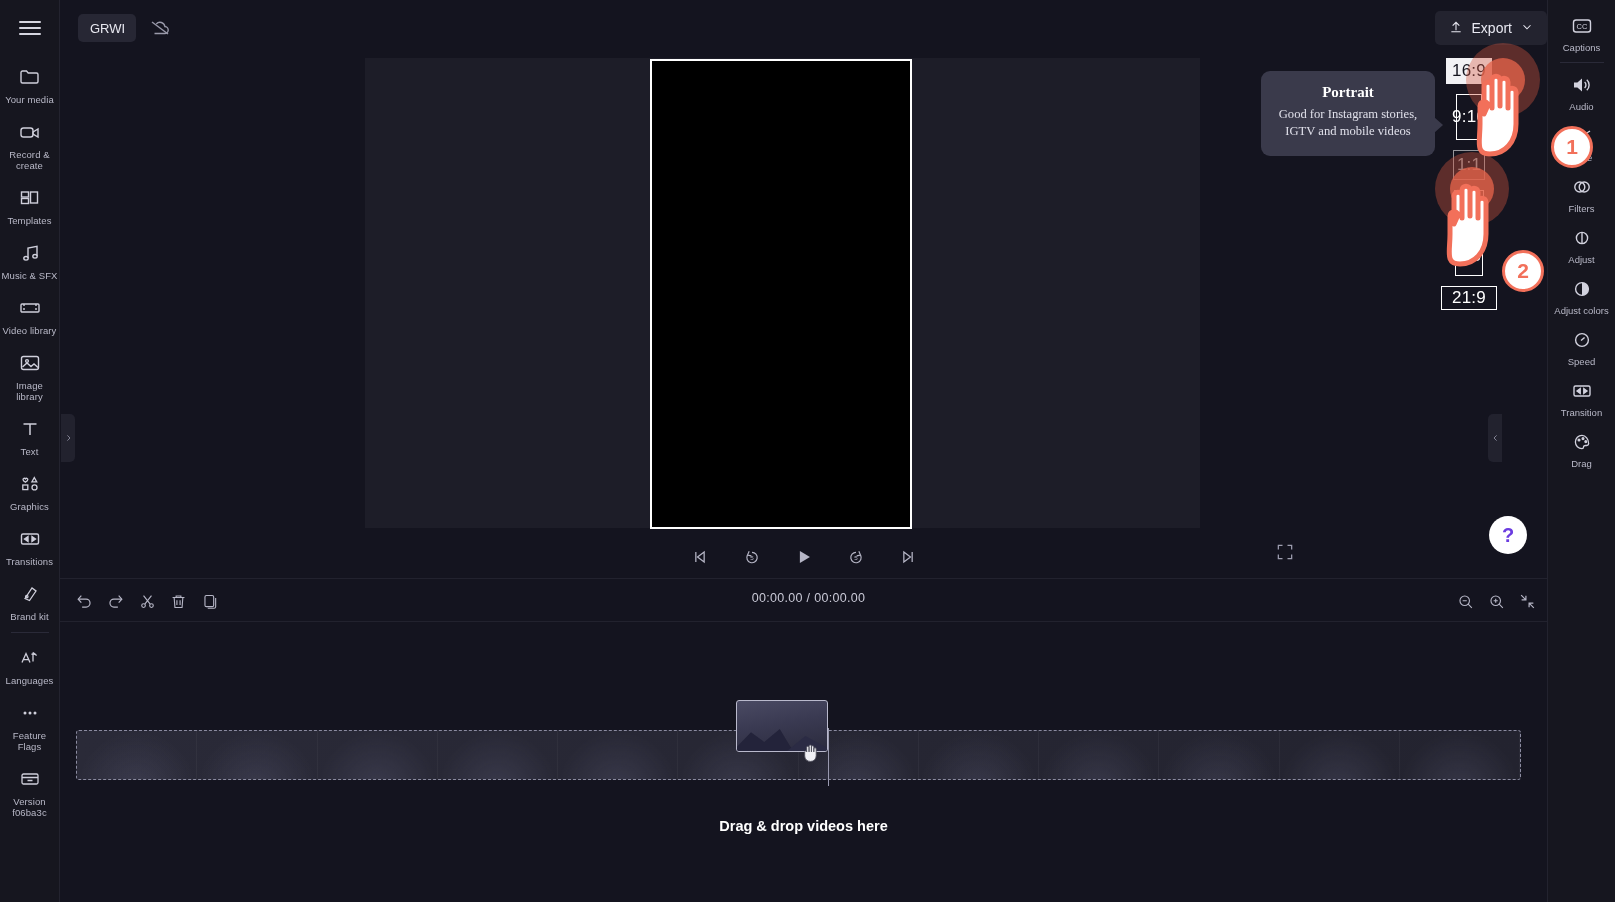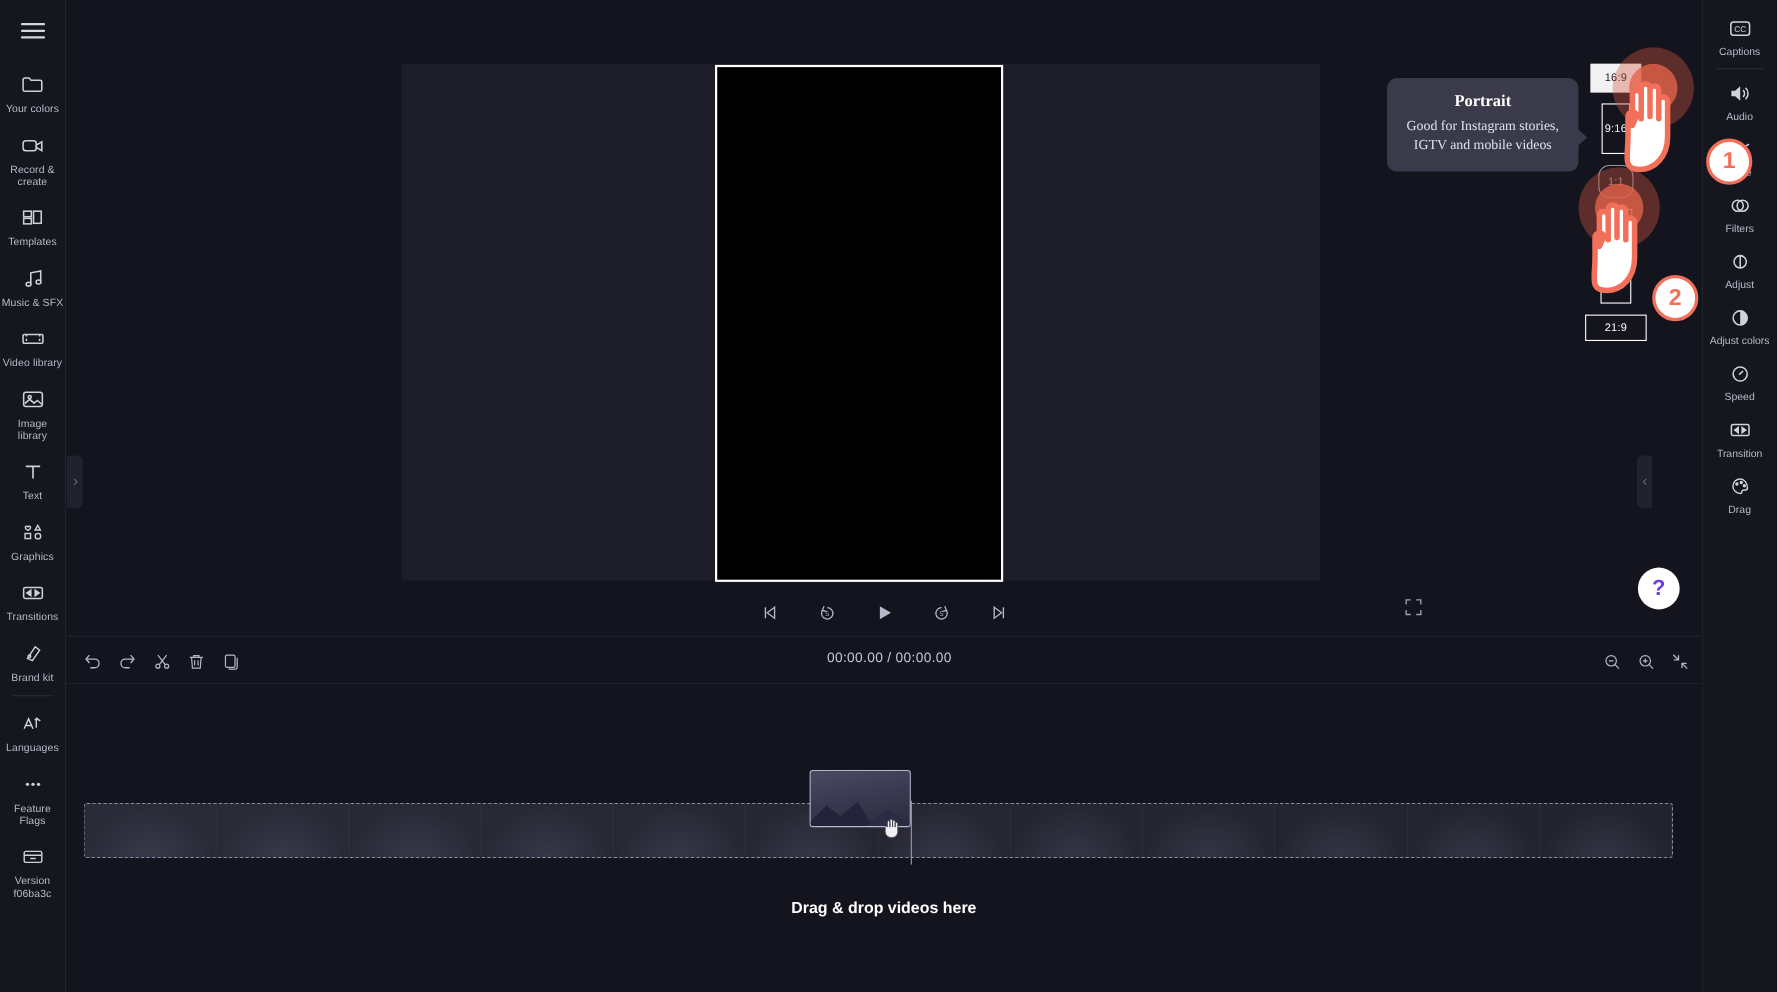--- a/index.html
+++ b/index.html
@@ -69,26 +69,26 @@
     display:flex; align-items:center; justify-content:center; color:#8c8c9e; font-size:11px; cursor:pointer;
   }
   #handle-left { left:61px; top:414px; border-radius:0 5px 5px 0; }
   #handle-right { left:1488px; top:414px; border-radius:5px 0 0 5px; }
 
   
   #ar-panel { position:absolute; left:1443px; top:58px; width:52px; display:flex; flex-direction:column; align-items:center; gap:10px; z-index:30; }
   .ar-btn {
     border:1.5px solid #ffffff; color:#ffffff; background:transparent;
     display:flex; align-items:center; justify-content:center;
-    font-size:10px; letter-spacing:.2px; cursor:pointer;
+    font-size:17px; letter-spacing:.2px; cursor:pointer;
   }
   .ar-btn.selected { background:#f2f2f5; color:#15151f; border-color:#f2f2f5; }
   .ar-16-9 { width:46px; height:26px; }
   .ar-9-16 { width:26px; height:46px; }
-  .ar-1-1  { width:32px; height:30px; opacity:.55;border-radius:10px; }
+  .ar-1-1  { width:32px; height:30px; opacity:.55; }
   .ar-4-5  { width:30px; height:36px; }
   .ar-2-3  { width:28px; height:40px; }
   .ar-21-9 { width:56px; height:24px; }
 
   #ar-tooltip {
     position:absolute; left:1261px; top:71px; width:174px; padding:13px 14px 16px;
     background:#3a3a4b; border-radius:9px; z-index:25; text-align:center;font-family:Liberation Serif, serif;
   }
   #ar-tooltip .tt-title { color:#ffffff; font-size:15px; font-weight:bold; margin-bottom:5px; }
   #ar-tooltip .tt-body { color:#e0e0ea; font-size:12.6px; line-height:17px; }
@@ -180,21 +180,21 @@
           <i></i>
         </span>
     </div>
 
     <div class="rail-item">
       <span class="r-ico">
         <svg width="24" height="24" viewBox="0 0 24 24" fill="none" stroke="currentColor" stroke-width="1.4">
           <path d="M3 7.5a1.5 1.5 0 0 1 1.5-1.5h4l1.7 2h8.3A1.5 1.5 0 0 1 20 9.5v7a1.5 1.5 0 0 1-1.5 1.5h-14A1.5 1.5 0 0 1 3 16.5z"></path>
         </svg>
       </span>
-      <span class="r-lbl">Your colors</span>
+      <span class="r-lbl">Your media</span>
     </div>
 
     <div class="rail-item">
       <span class="r-ico">
         <svg width="24" height="24" viewBox="0 0 24 24" fill="none" stroke="currentColor" stroke-width="1.4">
           <rect x="3" y="8" width="12" height="9" rx="2.5"></rect>
             <path d="M15 12l5-3v8l-5-3z"></path>
         </svg>
       </span>
       <span class="r-lbl">Record &amp; create</span>
@@ -312,20 +312,42 @@
       <span class="r-ico">
         <svg width="24" height="24" viewBox="0 0 24 24" fill="none" stroke="currentColor" stroke-width="1.3">
           <rect x="4" y="7" width="16" height="10" rx="1.5"></rect>
             <path d="M4 10.5h16M9.5 13.5h5"></path>
         </svg>
       </span>
       <span class="r-lbl">Version f06ba3c</span>
     </div>
   </div>
 
+  <div id="topbar">
+    <div id="project-chip">GRWI</div>
+    <div id="cloud-off">
+      <svg width="24" height="24" viewBox="0 0 24 24" fill="none" stroke="currentColor" stroke-width="1.4">
+        <path d="M6.5 17.5h10a3.5 3.5 0 0 0 .4-7 5 5 0 0 0-8.6-2.6"></path>
+        <path d="M4 6l16 12"></path>
+      </svg>
+    </div>
+    <div id="export-btn">
+      <span>
+        <svg width="16" height="16" viewBox="0 0 24 24" fill="none" stroke="currentColor" stroke-width="1.6">
+          <path d="M12 17V5M7 10l5-5 5 5M5 19h14"></path>
+        </svg>
+      </span>
+      <span>Export</span>
+      <span>
+        <svg width="14" height="14" viewBox="0 0 24 24" fill="none" stroke="currentColor" stroke-width="1.8">
+            <path d="M6 9l6 6 6-6"></path>
+          </svg>
+      </span>
+    </div>
+  </div>
 
   <div id="preview-area">
     <div id="stage">
       <div id="video-frame"></div>
     </div>
 
     <div id="playback">
       <div class="pb-btn">
         <svg width="20" height="20" viewBox="0 0 24 24" fill="none" stroke="currentColor" stroke-width="1.5">
           <path d="M17 6l-8 6 8 6z"></path>

